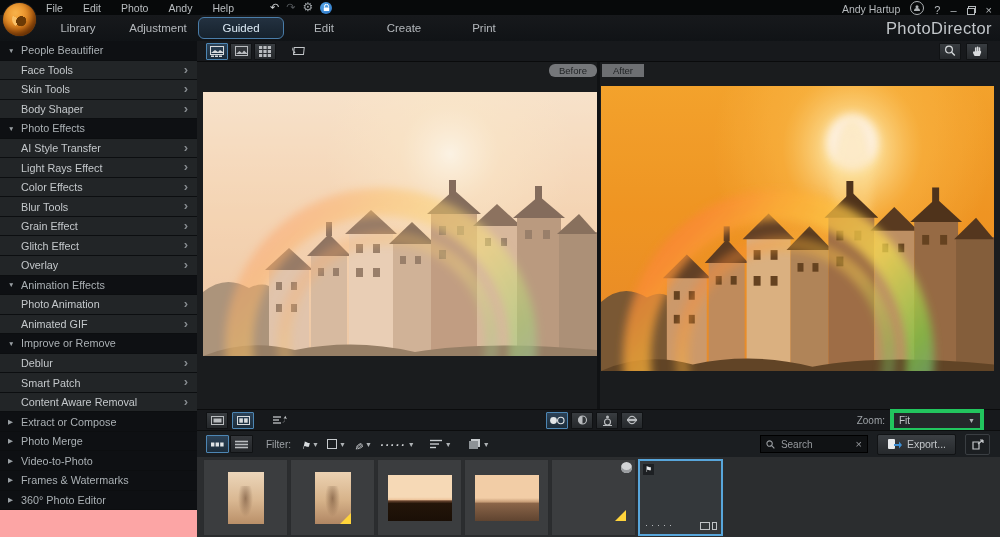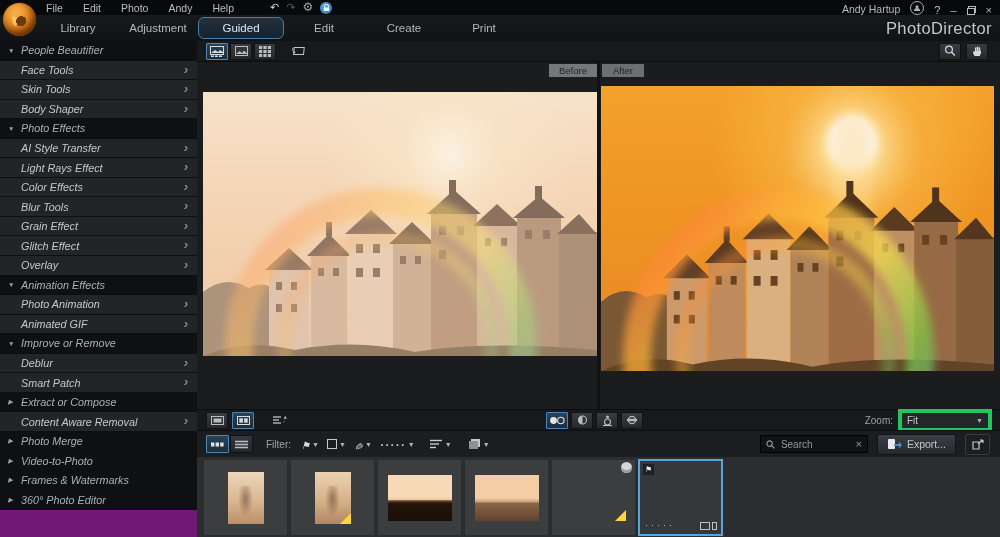--- a/index.html
+++ b/index.html
@@ -32,21 +32,21 @@
                 color:#dceaf5;width:84px;}
   .brand{margin-left:auto;margin-right:8px;font-size:16.5px;color:#c3c7cb;letter-spacing:.4px;font-weight:400;}
   
   .logo{position:absolute;top:3px;left:3px;width:33px;height:33px;border-radius:50%;z-index:6;
         background:radial-gradient(circle at 38% 30%,#f7b24a,#e8861c 55%,#9a5508 90%,#5c3204);
         box-shadow:0 0 0 1px #1c1c1c, inset -3px -5px 9px rgba(70,25,0,.75);}
   .logo::after{content:"";position:absolute;left:9px;top:9px;width:15px;height:15px;border-radius:50%;
         background:radial-gradient(circle at 62% 62%,#6b3a05 0 38%,transparent 40%),
                    conic-gradient(from 210deg,#f9c168 0 90deg,transparent 90deg 360deg);}
   
-  .sidebar{position:absolute;top:41px;left:0;width:197px;height:496px;background:#701a75;border-right:1px solid #000;font-style:italic;}
+  .sidebar{position:absolute;top:41px;left:0;width:197px;height:496px;background:#fca5a5;border-right:1px solid #000;}
   .sb-row{height:19.55px;display:flex;align-items:center;font-size:10.8px;border-bottom:1px solid #0c0e10;
           box-sizing:border-box;cursor:default;position:relative;}
   .sb-header{background:#0e1013;color:#aab0b4;padding-left:8px;}
   .sb-item{background:#222527;color:#c4c8cb;padding-left:21px;}
   .sb-tri{width:13px;font-size:6.5px;color:#9aa0a4;display:inline-block;}
   .tri-down::before{content:"▼";}
   .tri-right::before{content:"▶";}
   .chev{position:absolute;right:9px;top:1px;color:#878c90;font-size:13px;font-weight:bold;}
   .chev::before{content:"›";}
   
@@ -56,33 +56,33 @@
   .tool-btn{width:22px;height:17px;background:linear-gradient(#393d41,#25282b);border:1px solid #101214;
             display:flex;align-items:center;justify-content:center;margin-right:2px;border-radius:1px;box-sizing:border-box;}
   .tool-btn.selected{border-color:#4d86b4;background:linear-gradient(#2c4257,#1c2c3a);}
   .tool-btn svg{display:block;}
   .gap8{margin-left:10px;}
   .viewer-tools{margin-left:auto;display:flex;gap:3px;padding-right:10px;}
   
   .viewer{position:absolute;top:21px;left:0;width:803px;height:347px;background:#1a1c1e;}
   .ba-tab{position:absolute;top:2px;height:13px;background:#75777a;color:#222527;font-size:9.5px;
           display:flex;align-items:center;justify-content:center;cursor:default;}
-  .ba-before{right:403px;width:48px;}
+  .ba-before{right:403px;width:48px;border-radius:6px;}
   .ba-after{left:405px;width:42px;background:#6d6f72;}
   .v-divider{position:absolute;left:400px;top:0;width:3px;height:347px;background:#101214;}
   .photo{position:absolute;overflow:hidden;}
   .photo svg{display:block;width:100%;height:100%;}
   .photo-before{left:6px;top:30px;width:394px;height:264px;}
   .photo-after{left:404px;top:24px;width:393px;height:285px;}
   
   .compare-bar{position:absolute;top:368px;left:0;right:0;height:21px;background:#17191c;border-top:1px solid #0b0c0d;
                display:flex;align-items:center;box-sizing:border-box;}
   .cmp-left{display:flex;align-items:center;margin-left:9px;gap:2px;}
   .cmp-center{position:absolute;left:349px;display:flex;gap:1px;}
-  .cmp-right{margin-left:auto;display:flex;align-items:center;gap:5px;padding-right:8px;}
+  .cmp-right{margin-left:auto;display:flex;align-items:center;gap:5px;padding-right:16px;}
   .zoom-label{font-size:10px;color:#9da2a6;}
   .zoom-select{width:76px;height:15px;background:#24272a;border:4px solid #22c55e;color:#c2c6c9;font-size:10px;
                display:flex;align-items:center;padding:0 5px;justify-content:space-between;}
   .dd-arrow{font-size:7px;color:#aeb2b5;}
   .dd-arrow::before{content:"▼";}
   
   .filmbar{position:absolute;top:389px;left:0;right:0;height:27px;background:#1b1e21;display:flex;align-items:center;
            border-top:1px solid #0c0d0e;box-sizing:border-box;}
   .fb-btn{width:23px;height:18px;background:linear-gradient(#35383c,#232629);border:1px solid #101214;border-radius:1px;
           display:flex;align-items:center;justify-content:center;margin-right:1px;box-sizing:border-box;}
@@ -260,27 +260,27 @@
         <span>Improve or Remove</span>
       </div>
     <div class="sb-row sb-item">
         <span>Deblur</span>
         <span class="chev"></span>
       </div>
     <div class="sb-row sb-item">
         <span>Smart Patch</span>
         <span class="chev"></span>
       </div>
+    <div class="sb-row sb-item">
+        <span>Content Aware Removal</span>
+        <span class="chev"></span>
+      </div>
     <div class="sb-row sb-header">
         <span class="sb-tri tri-right"></span>
         <span>Extract or Compose</span>
-      </div>
-    <div class="sb-row sb-item">
-        <span>Content Aware Removal</span>
-        <span class="chev"></span>
       </div>
     <div class="sb-row sb-header">
         <span class="sb-tri tri-right"></span>
         <span>Photo Merge</span>
       </div>
     <div class="sb-row sb-header">
         <span class="sb-tri tri-right"></span>
         <span>Video-to-Photo</span>
       </div>
     <div class="sb-row sb-header">

